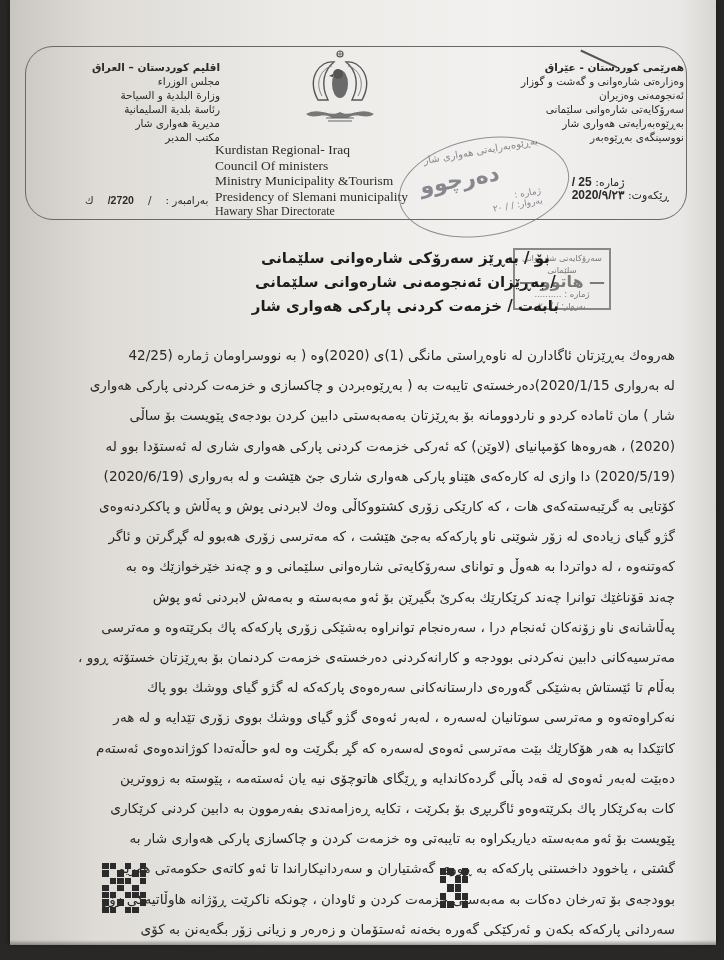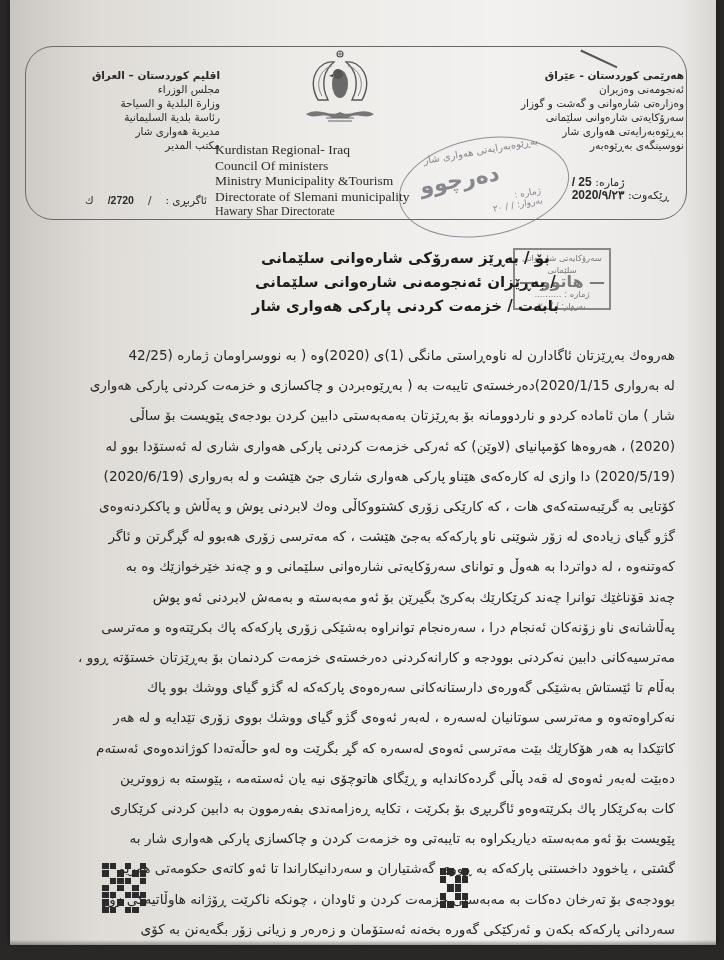--- a/index.html
+++ b/index.html
@@ -20,21 +20,21 @@
     .header-frame {
       position:absolute; left:25px; top:46px; width:660px; height:172px;
       border:1.5px solid #6a6866; border-radius:28px;
     }
     .ar-block {
       position:absolute; top:60px; direction:rtl; text-align:right;
       font-size:10.5px; line-height:14px; color:#2b2a28;
     }
     .ar-left { left:90px; width:130px; }
     .ar-right { right:40px; width:210px; }
-    .ar-block .first { font-weight:bold;margin-top:8px; }
+    .ar-block .first { font-weight:bold; }
     .logo {
       position:absolute; left:300px; top:48px; width:80px; height:80px;
     }
     .en-block {
       position:absolute; left:215px; top:142px; width:270px;
       font-family:"Liberation Serif", serif; font-size:13.5px; line-height:15.5px;
       color:#2e2d2b; 
     }
     .en-block .last { font-size:12px; }
     .ref-left {
@@ -100,22 +100,22 @@
   <div class="first">اقليم كوردستان – العراق</div>
   <div>مجلس الوزراء</div>
   <div>وزارة البلدية و السياحة</div>
   <div>رئاسة بلدية السليمانية</div>
   <div>مديرية هەواری شار</div>
   <div>مكتب المدير</div>
 </div>
 
 <div class="ar-block ar-right">
   <div class="first">هەرێمی كوردستان - عێراق</div>
+  <div>وەزارەتی شارەوانی و گەشت و گوزار</div>
   <div>ئەنجومەنی وەزیران</div>
-  <div>وەزارەتی شارەوانی و گەشت و گوزار</div>
   <div>سەرۆكایەتی شارەوانی سلێمانی</div>
   <div>بەڕێوەبەرایەتی هەواری شار</div>
   <div>نووسینگەی بەڕێوەبەر</div>
 </div>
 
 <svg class="logo" viewBox="0 0 80 80">
   <circle cx="40" cy="6" r="3" fill="none" stroke="#555" stroke-width="1.2"></circle>
   <path d="M40 3 L40 9 M37 6 L43 6" stroke="#555" stroke-width="0.8"></path>
   <path d="M18 52 C6 30 20 12 34 14 C24 22 20 36 28 52 Z" fill="none" stroke="#555" stroke-width="1.4"></path>
   <path d="M62 52 C74 30 60 12 46 14 C56 22 60 36 52 52 Z" fill="none" stroke="#555" stroke-width="1.4"></path>
@@ -124,26 +124,26 @@
   <circle cx="38" cy="26" r="5" fill="#555"></circle>
   <path d="M33 26 L29 28 L33 29 Z" fill="#444"></path>
   <path d="M6 66 C20 58 30 70 40 64 C50 70 60 58 74 66 C66 72 56 64 48 70 L32 70 C24 64 14 72 6 66 Z" fill="#777"></path>
   <path d="M26 70 L54 70 M28 73 L52 73" stroke="#666" stroke-width="1.2"></path>
 </svg>
 
 <div class="en-block">
   <div>Kurdistan Regional- Iraq</div>
   <div>Council Of ministers</div>
   <div>Ministry Municipality &amp;Tourism</div>
-  <div>Directorate of Slemani municipality</div>
+  <div>Presidency of Slemani municipality</div>
   <div class="last">Hawary Shar Directorate</div>
 </div>
 
 <div class="ref-left">
-  <span>ئاگربڕی :</span>
+  <span>بەرامبەر :</span>
   <span>/</span>
   <span class="num">2720/</span>
   <span>ك</span>
 </div>
 
 <div class="ref-right">
   <div>
     <span>ژمارە:</span>
     <span class="val">25 /</span>
   </div>

